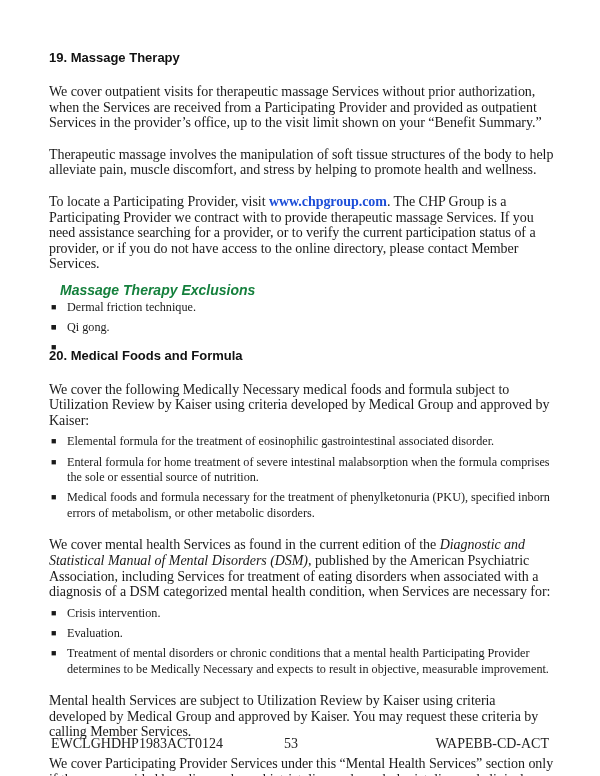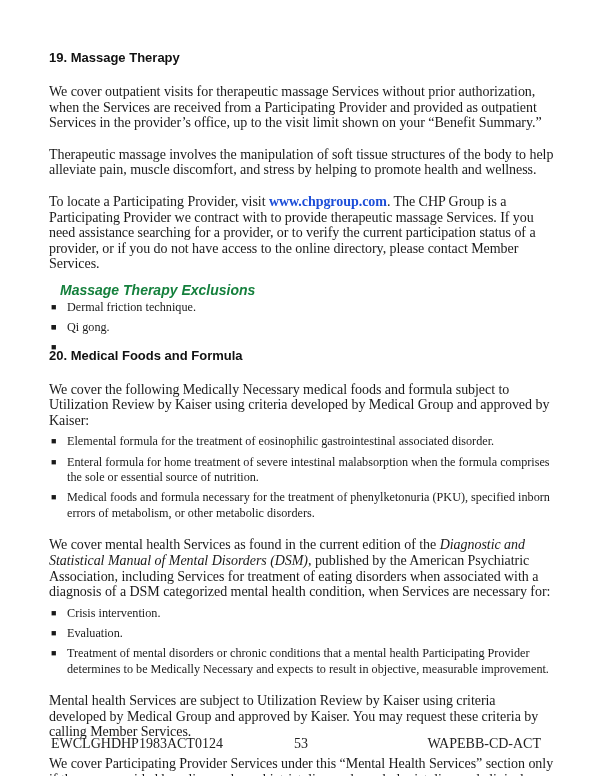--- a/index.html
+++ b/index.html
@@ -74,22 +74,22 @@
       position: absolute;
       left: 51px;
       right: 51px;
       top: 736px;
       height: 16px;
       font-size: 14px;
       color: #222;
       font-family: "Liberation Serif", "DejaVu Serif", serif;
     }
     .footer .left { position: absolute; left: 0; top: 0; }
-    .footer .center { position: absolute; left: 243px; top: 0; }
-    .footer .right { position: absolute; right: 8px; top: 0; }
+    .footer .center { position: absolute; left: 233px; top: 0; }
+    .footer .right { position: absolute; right: 0; top: 0; }
   </style>
 </head>
 <body>
 
 <div class="page">
 
   <div class="section-block">
     <h2 class="section">19. Massage Therapy</h2>
     <p class="body">We cover outpatient visits for therapeutic massage Services without prior authorization, when the Services are received from a Participating Provider and provided as outpatient Services in the provider’s office, up to the visit limit shown on your “Benefit Summary.”</p>
     <p class="body">Therapeutic massage involves the manipulation of soft tissue structures of the body to help alleviate pain, muscle discomfort, and stress by helping to promote health and wellness.</p>

